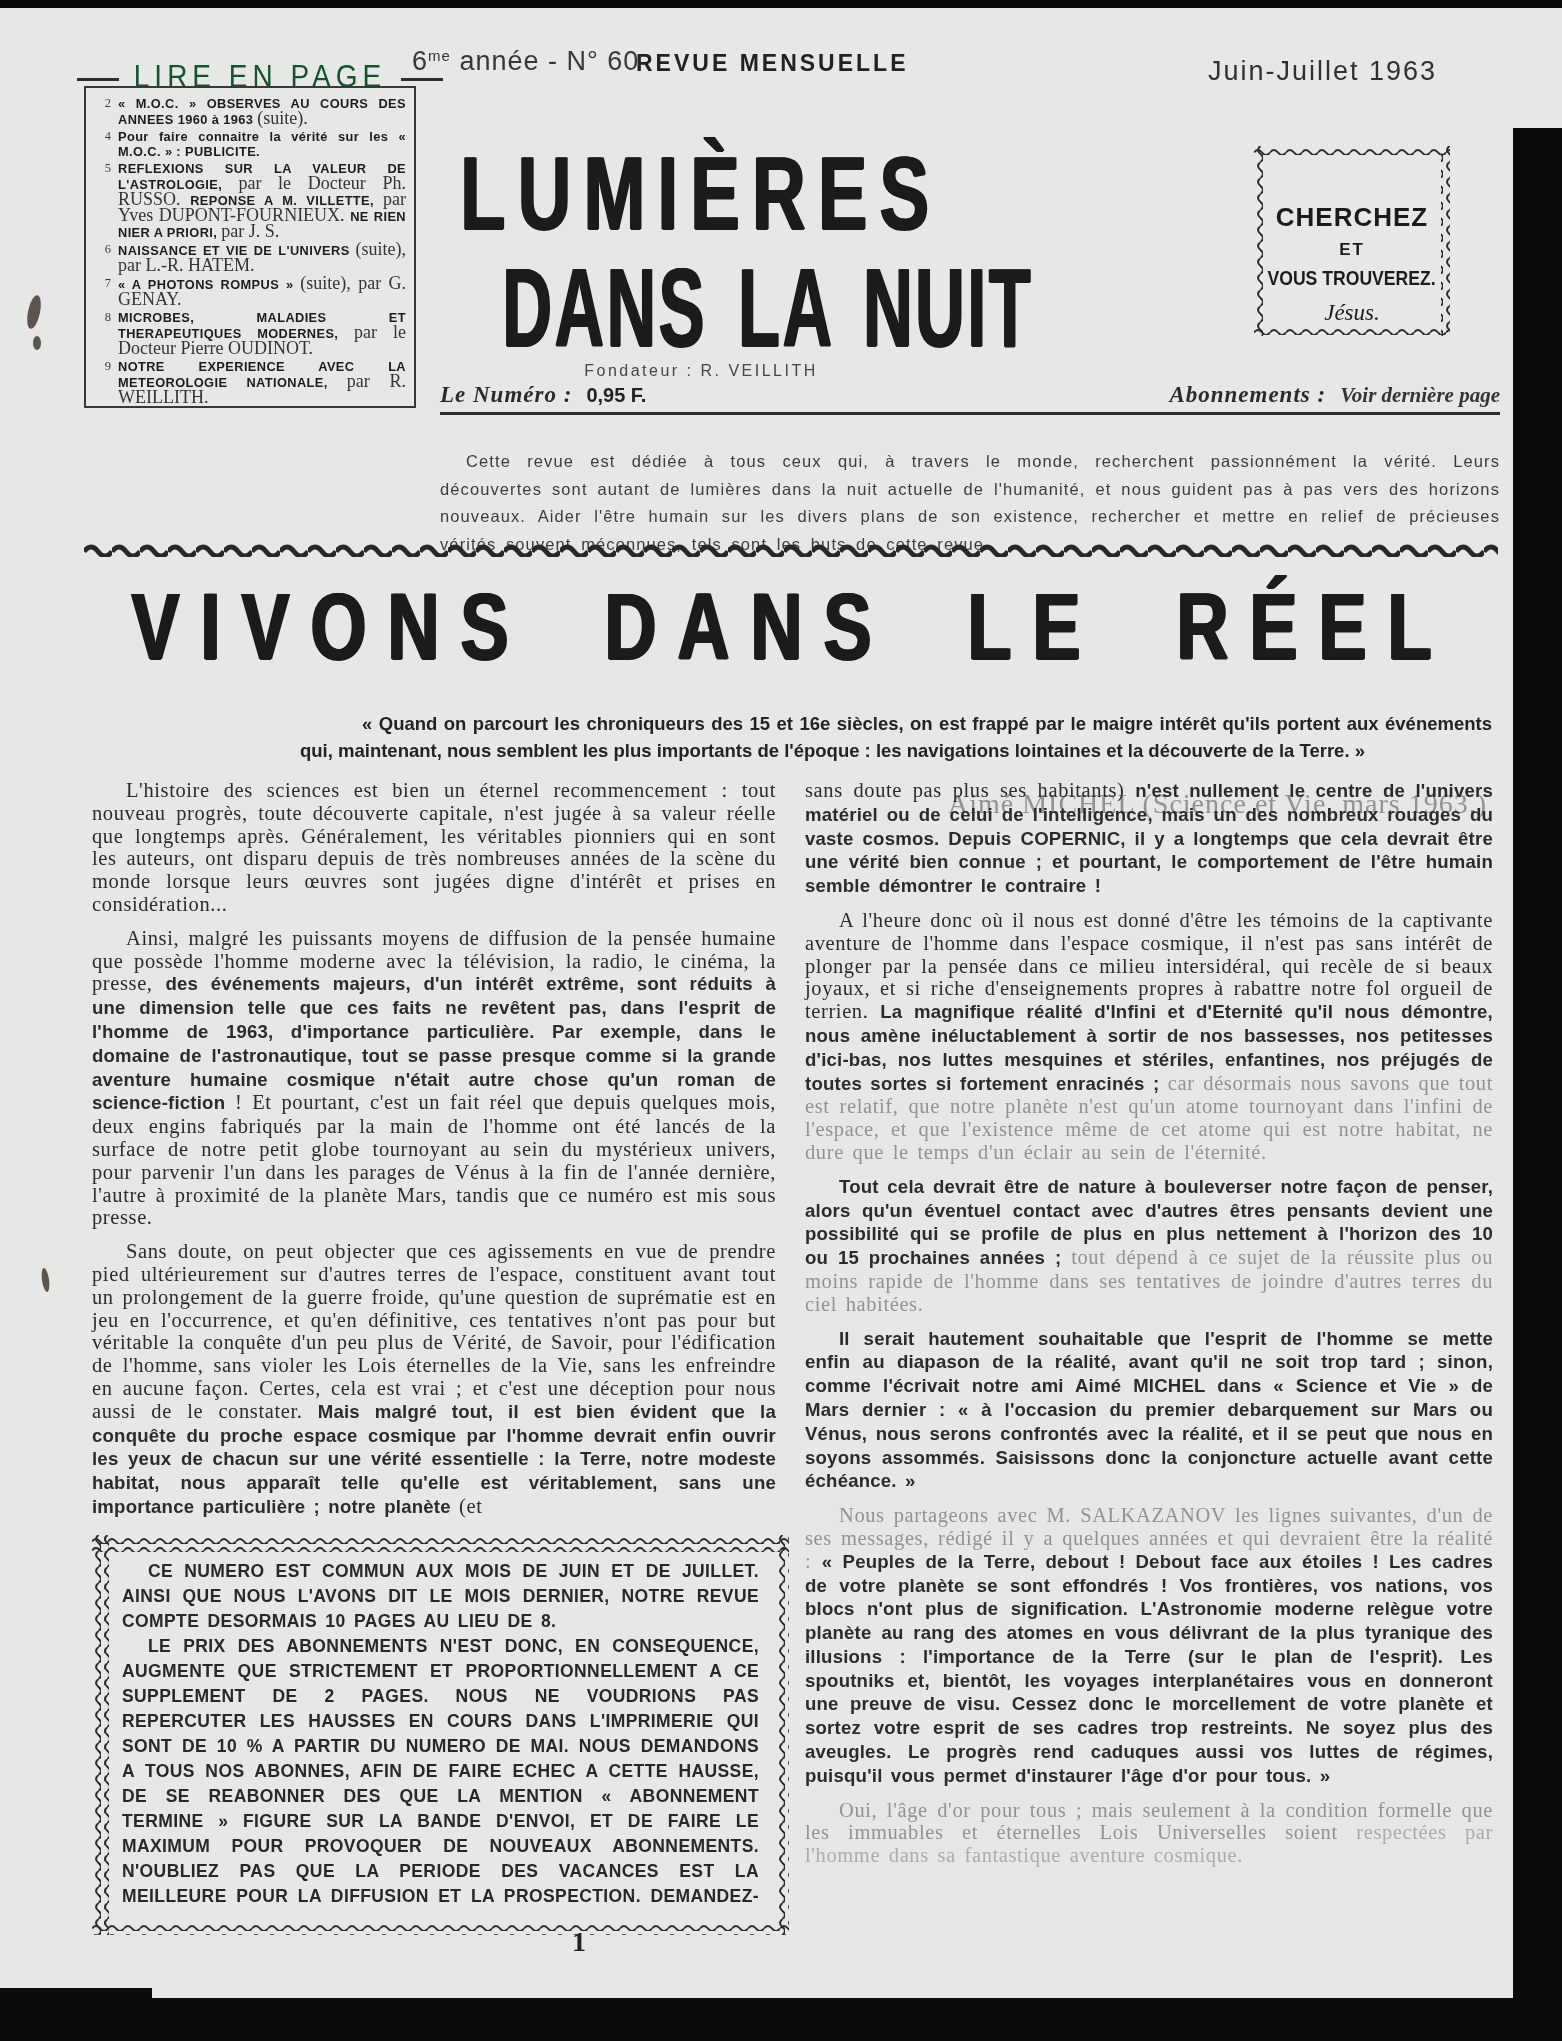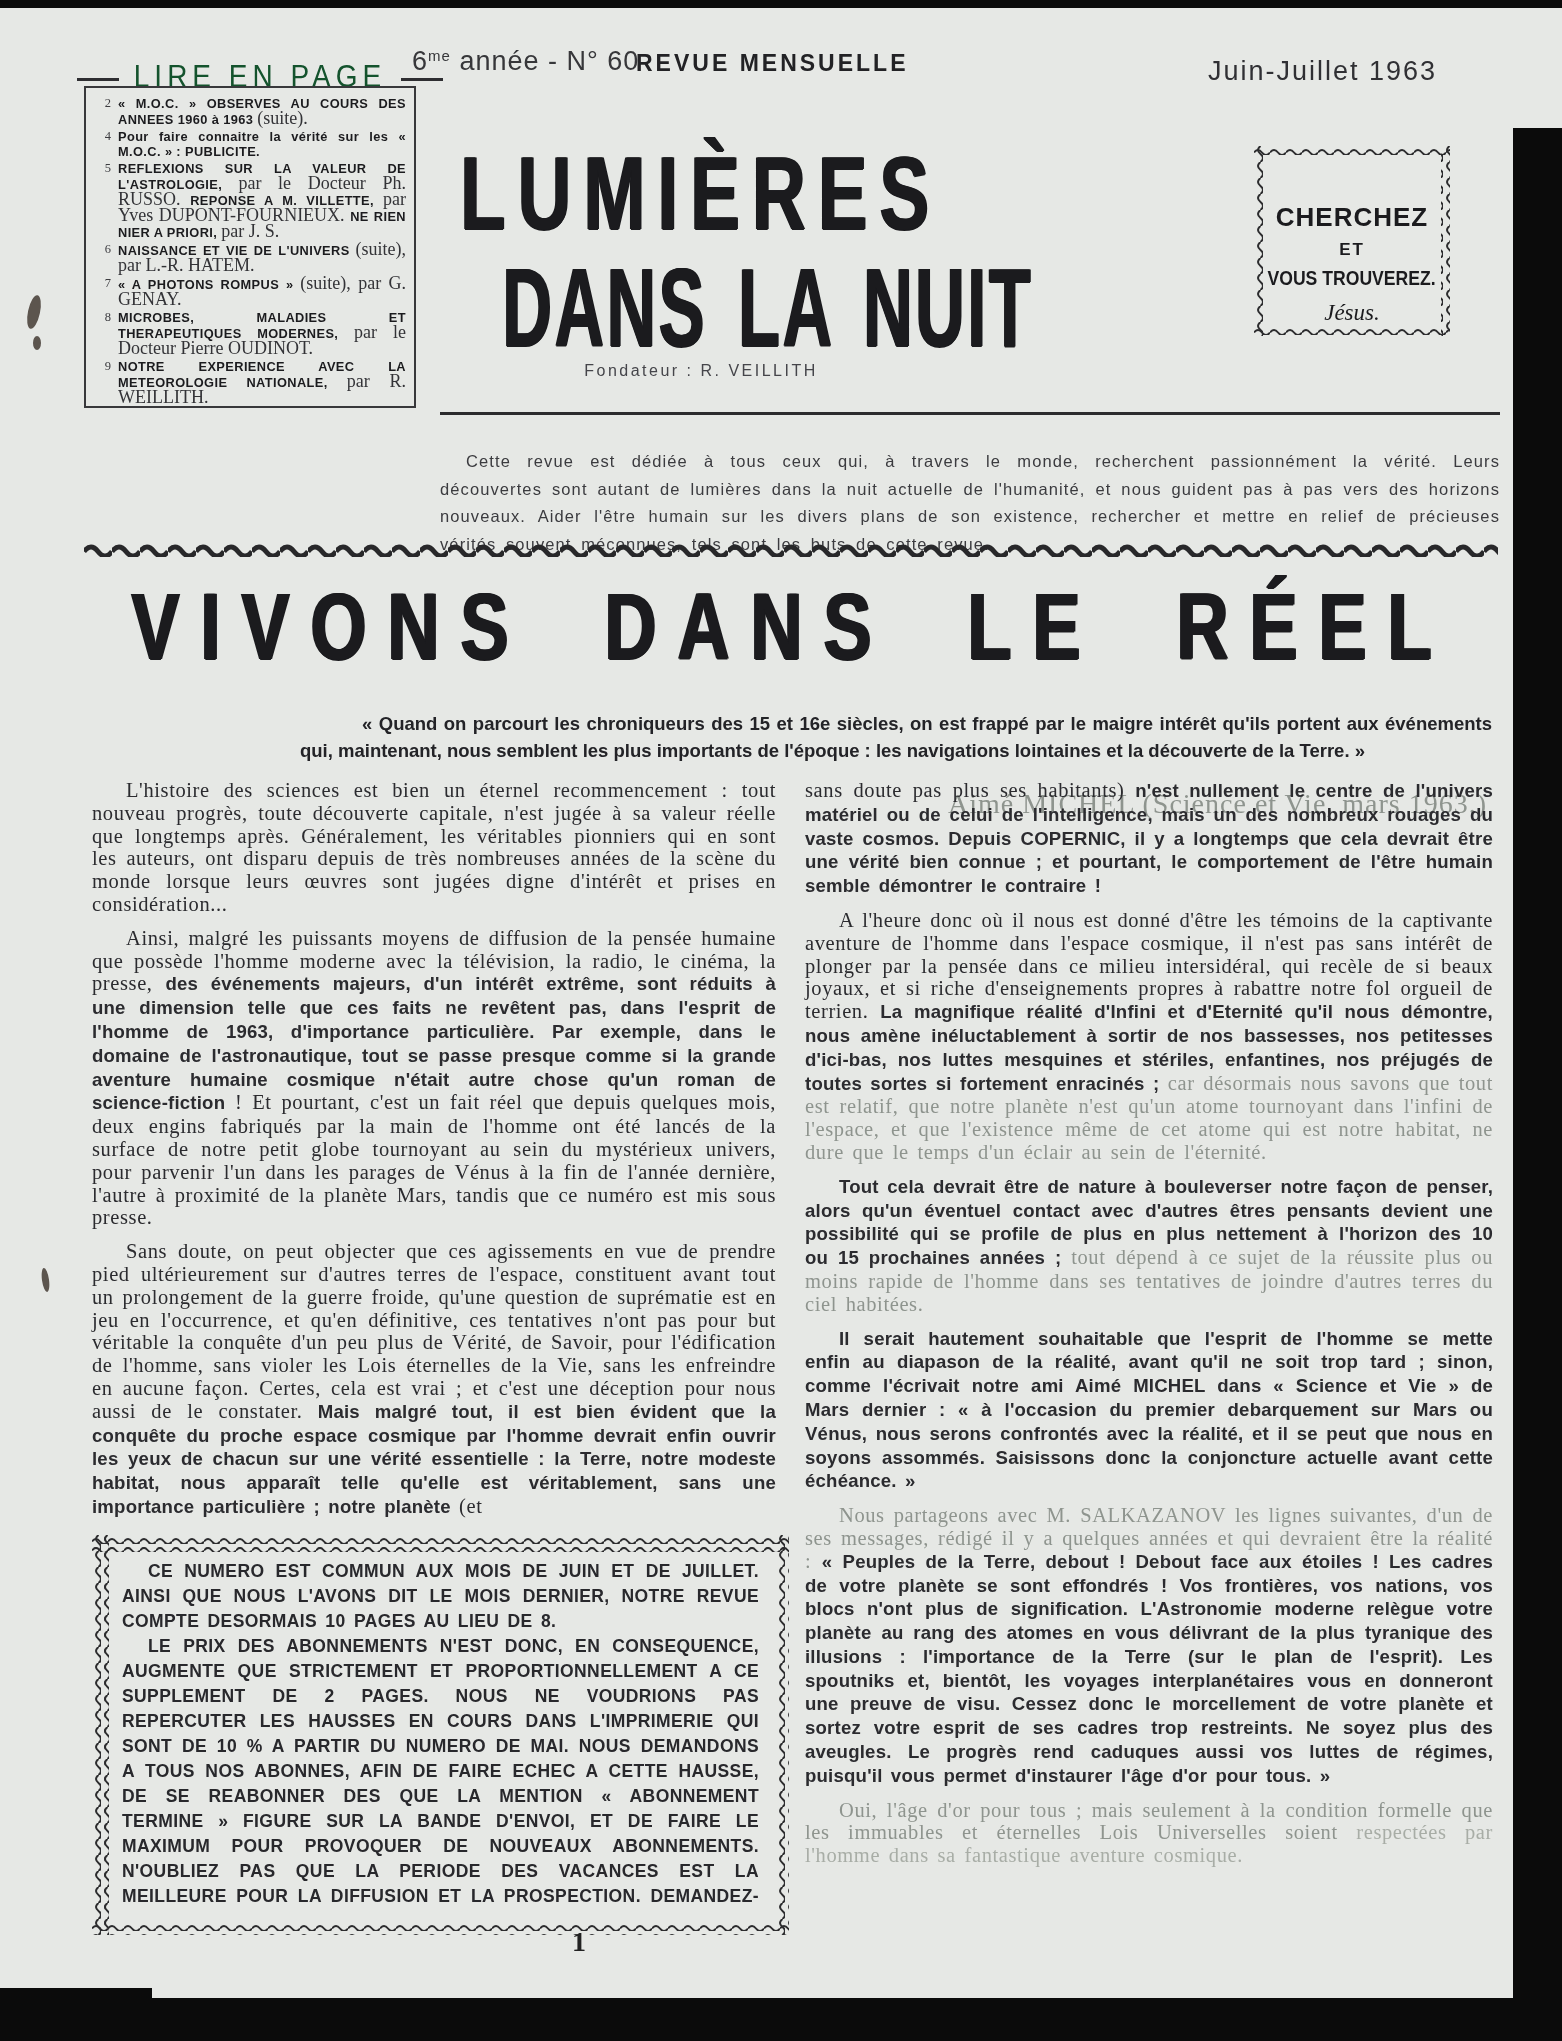--- a/index.html
+++ b/index.html
@@ -169,20 +169,28 @@
       <rect x="187" y="0" width="9" height="190" fill="url(#wv)"></rect>
     </svg>
     <div class="inner">
       <span class="l1">CHERCHEZ</span>
       <span class="l2">ET</span>
       <span class="l3">VOUS TROUVEREZ.</span>
       <span class="l4">Jésus.</span>
     </div>
   </div>
 
+  <div class="price-row">
+    <span class="script">Le Numéro :</span>
+    <span class="price-val">0,95 F.</span>
+    <span class="subs">
+      <span class="script">Abonnements :</span>
+      <span class="val">Voir dernière page</span>
+    </span>
+  </div>
   <div class="hrule"></div>
 
   <div class="intro">Cette revue est dédiée à tous ceux qui, à travers le monde, recherchent passionnément la vérité. Leurs découvertes sont autant de lumières dans la nuit actuelle de l'humanité, et nous guident pas à pas vers des horizons nouveaux. Aider l'être humain sur les divers plans de son existence, rechercher et mettre en relief de précieuses vérités souvent méconnues, tels sont les buts de cette revue.</div>
 
   <div class="wave-div">
     <svg width="1414" height="17">
         <rect x="0" y="0" width="1414" height="17" fill="url(#whBig)"></rect>
       </svg>
   </div>
 

